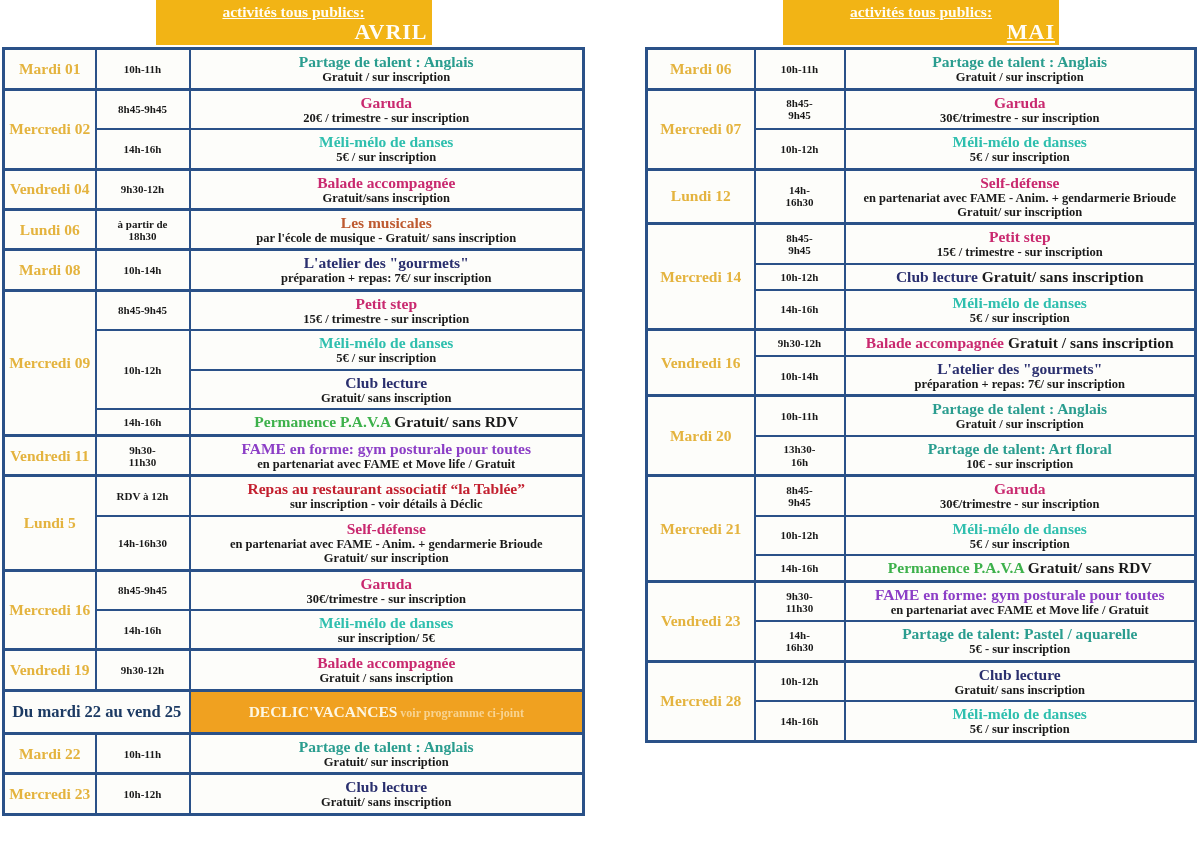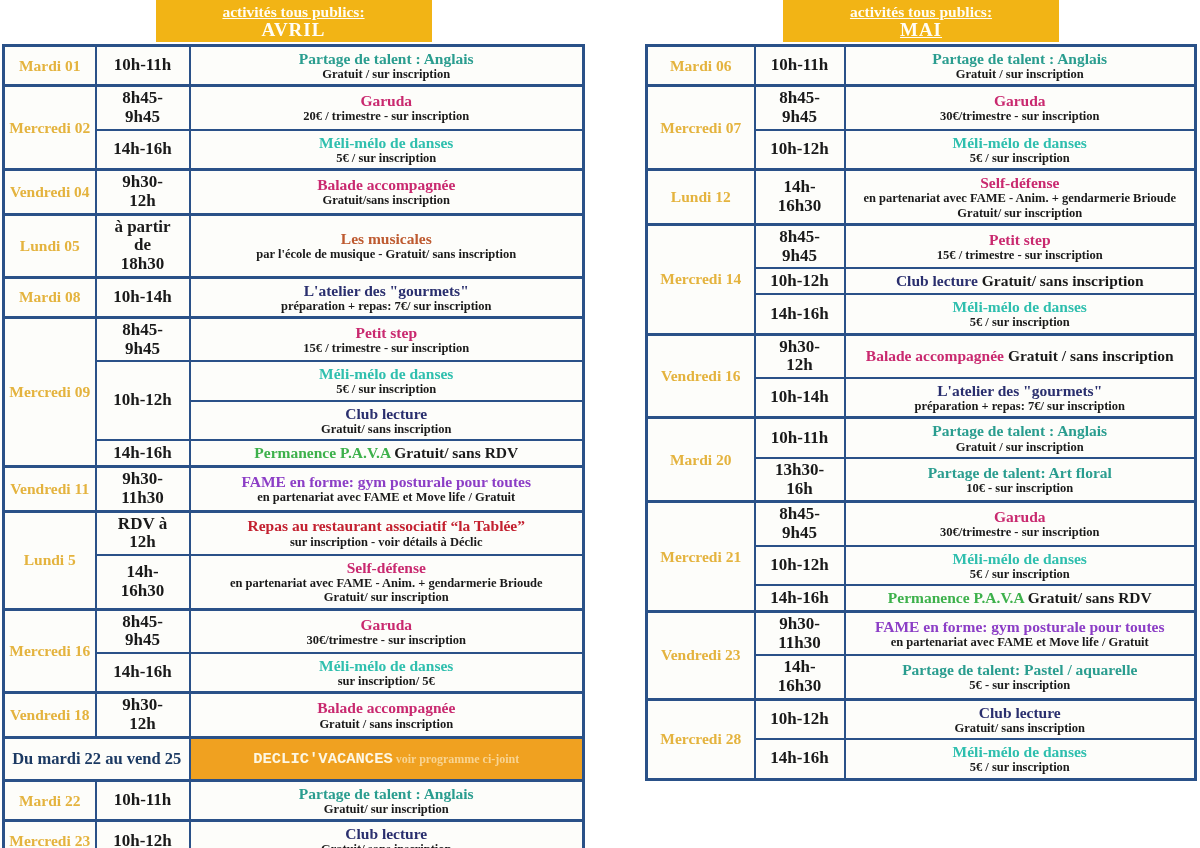--- a/index.html
+++ b/index.html
@@ -9,45 +9,45 @@
     -webkit-font-smoothing:antialiased;overflow:hidden;
   }
   .month{position:absolute;top:0;}
   #month-0{left:2px;width:583px;}
   #month-1{left:645px;width:552px;}
   .banner{
     margin:0 auto;width:268px;min-height:34px;padding:3px 4px 1px 4px;
     background:var(--banner_gold);color:#fffdf6;text-align:center;line-height:1.1;
   }
   .banner-title{font-size:15.5px;text-decoration:underline;display:block;}
-  .banner-month{font-size:19px;letter-spacing:1px;display:block;}
+  .banner-month{font-size:22px;letter-spacing:1px;display:block;text-align:right;}
   #month-1 .banner-month{text-decoration:underline;}
   table{
     width:100%;border-collapse:collapse;table-layout:fixed;margin-top:2px;
     border:3.5px solid var(--border_navy);
   }
   td{
     border:2px solid var(--border_navy);background:var(--cell_bg);
     text-align:center;vertical-align:middle;padding:3px 3px;
   }
   tr.group-start td{border-top:3.5px solid var(--border_navy);}
   #month-0 col.c-day{width:92px;}  #month-0 col.c-time{width:94px;}
   #month-1 col.c-day{width:108px;} #month-1 col.c-time{width:90px;}
   td.day{color:var(--day_gold);font-size:15.5px;padding:0 1px;}
-  td.time{color:var(--text_black);font-size:17px;line-height:1.1;padding:2px 14px;}
+  td.time{color:var(--text_black);font-size:11px;line-height:1.1;padding:2px 20px;}
   td.act{line-height:1.12;margin-top:12px;}
   .title{font-size:15.5px;line-height:1.1;}
   .sub{font-size:12.5px;color:var(--text_black);line-height:1.15;}
   .inline-wrap{white-space:nowrap;font-size:15.5px;}
   .inline-rest{color:var(--text_black);}
   td.declic-label{color:var(--declic_navy);font-size:16.5px;padding:10px 2px;}
   td.declic{
     background:var(--declic_orange);padding:10px 4px;white-space:nowrap;
   }
-  .declic-bold{color:#fdf7e3;font-size:15.5px;font-family:Liberation Mono, monospace;}
+  .declic-bold{color:#fdf7e3;font-size:15.5px;}
   .declic-rest{color:var(--declic_rest);font-size:12px;}
 </style>
 </head>
 <body>
 
 <div class="month" id="month-0">
   <div class="banner">
     <span class="banner-title">activités tous publics:</span>
     <span class="banner-month">AVRIL</span>
   </div>
@@ -83,21 +83,21 @@
         </tr>
         <tr class="group-start">
           <td class="day" rowspan="1">Vendredi 04</td>
           <td class="time">9h30-12h</td>
           <td class="act">
             <div class="title" style="color: var(--pink);">Balade accompagnée</div>
             <div class="sub">Gratuit/sans inscription</div>
           </td>
         </tr>
         <tr class="group-start">
-          <td class="day" rowspan="1">Lundi 05</td>
+          <td class="day" rowspan="1">Lundi 06</td>
           <td class="time">à partir de 18h30</td>
           <td class="act">
             <div class="title" style="color: var(--rust);">Les musicales</div>
             <div class="sub">par l'école de musique - Gratuit/ sans inscription</div>
           </td>
         </tr>
         <tr class="group-start">
           <td class="day" rowspan="1">Mardi 08</td>
           <td class="time">10h-14h</td>
           <td class="act">
@@ -163,21 +163,21 @@
           </td>
         </tr>
         <tr>
           <td class="time">14h-16h</td>
           <td class="act">
             <div class="title" style="color: var(--teal_bright);">Méli-mélo de danses</div>
             <div class="sub">sur inscription/ 5€</div>
           </td>
         </tr>
         <tr class="group-start">
-          <td class="day" rowspan="1">Vendredi 18</td>
+          <td class="day" rowspan="1">Vendredi 19</td>
           <td class="time">9h30-12h</td>
           <td class="act">
             <div class="title" style="color: var(--pink);">Balade accompagnée</div>
             <div class="sub">Gratuit / sans inscription</div>
           </td>
         </tr>
         <tr class="group-start">
           <td class="declic-label" colspan="2">Du mardi 22  au vend 25</td>
           <td class="declic act"><span class="declic-bold">DECLIC'VACANCES</span><span class="declic-rest"> voir programme ci-joint</span></td>
         </tr>

